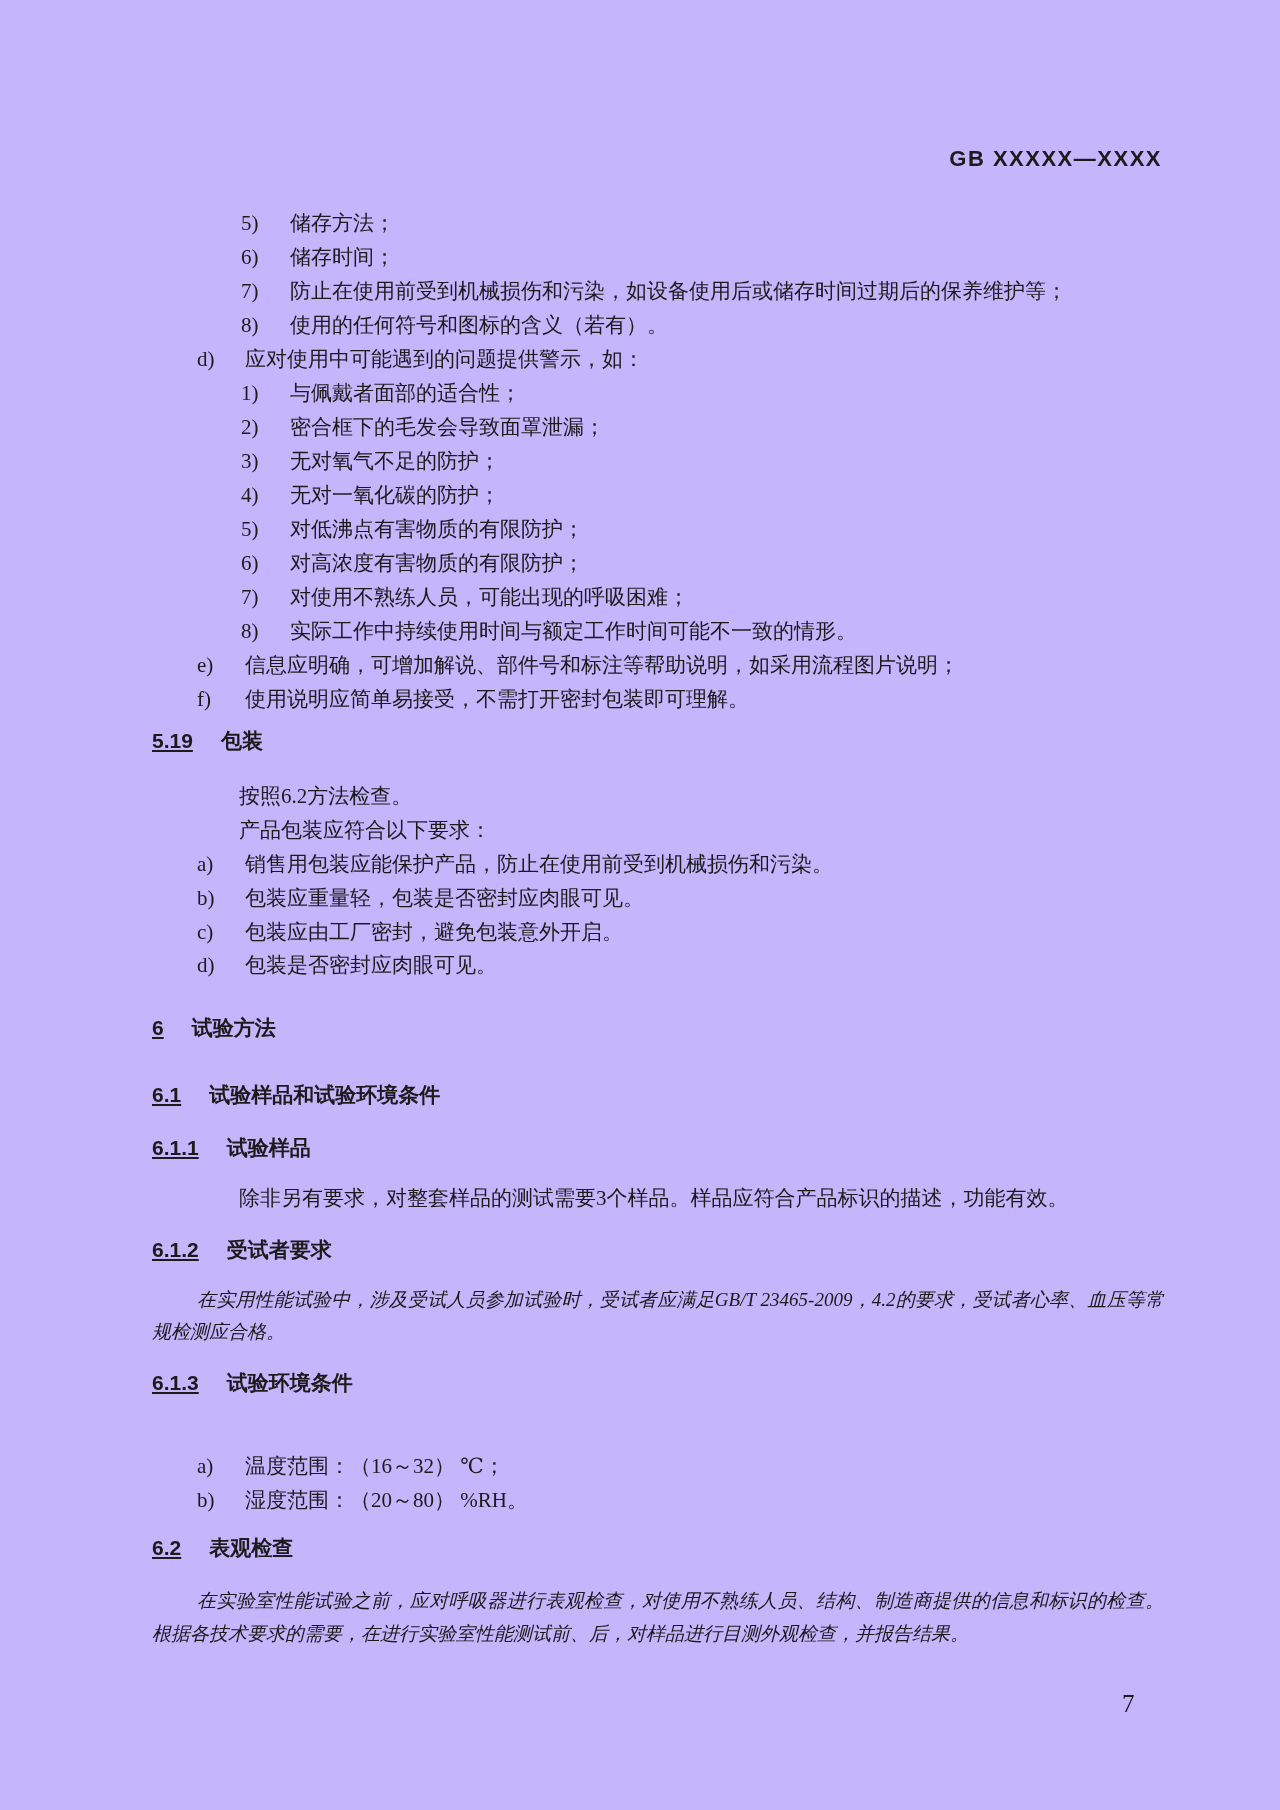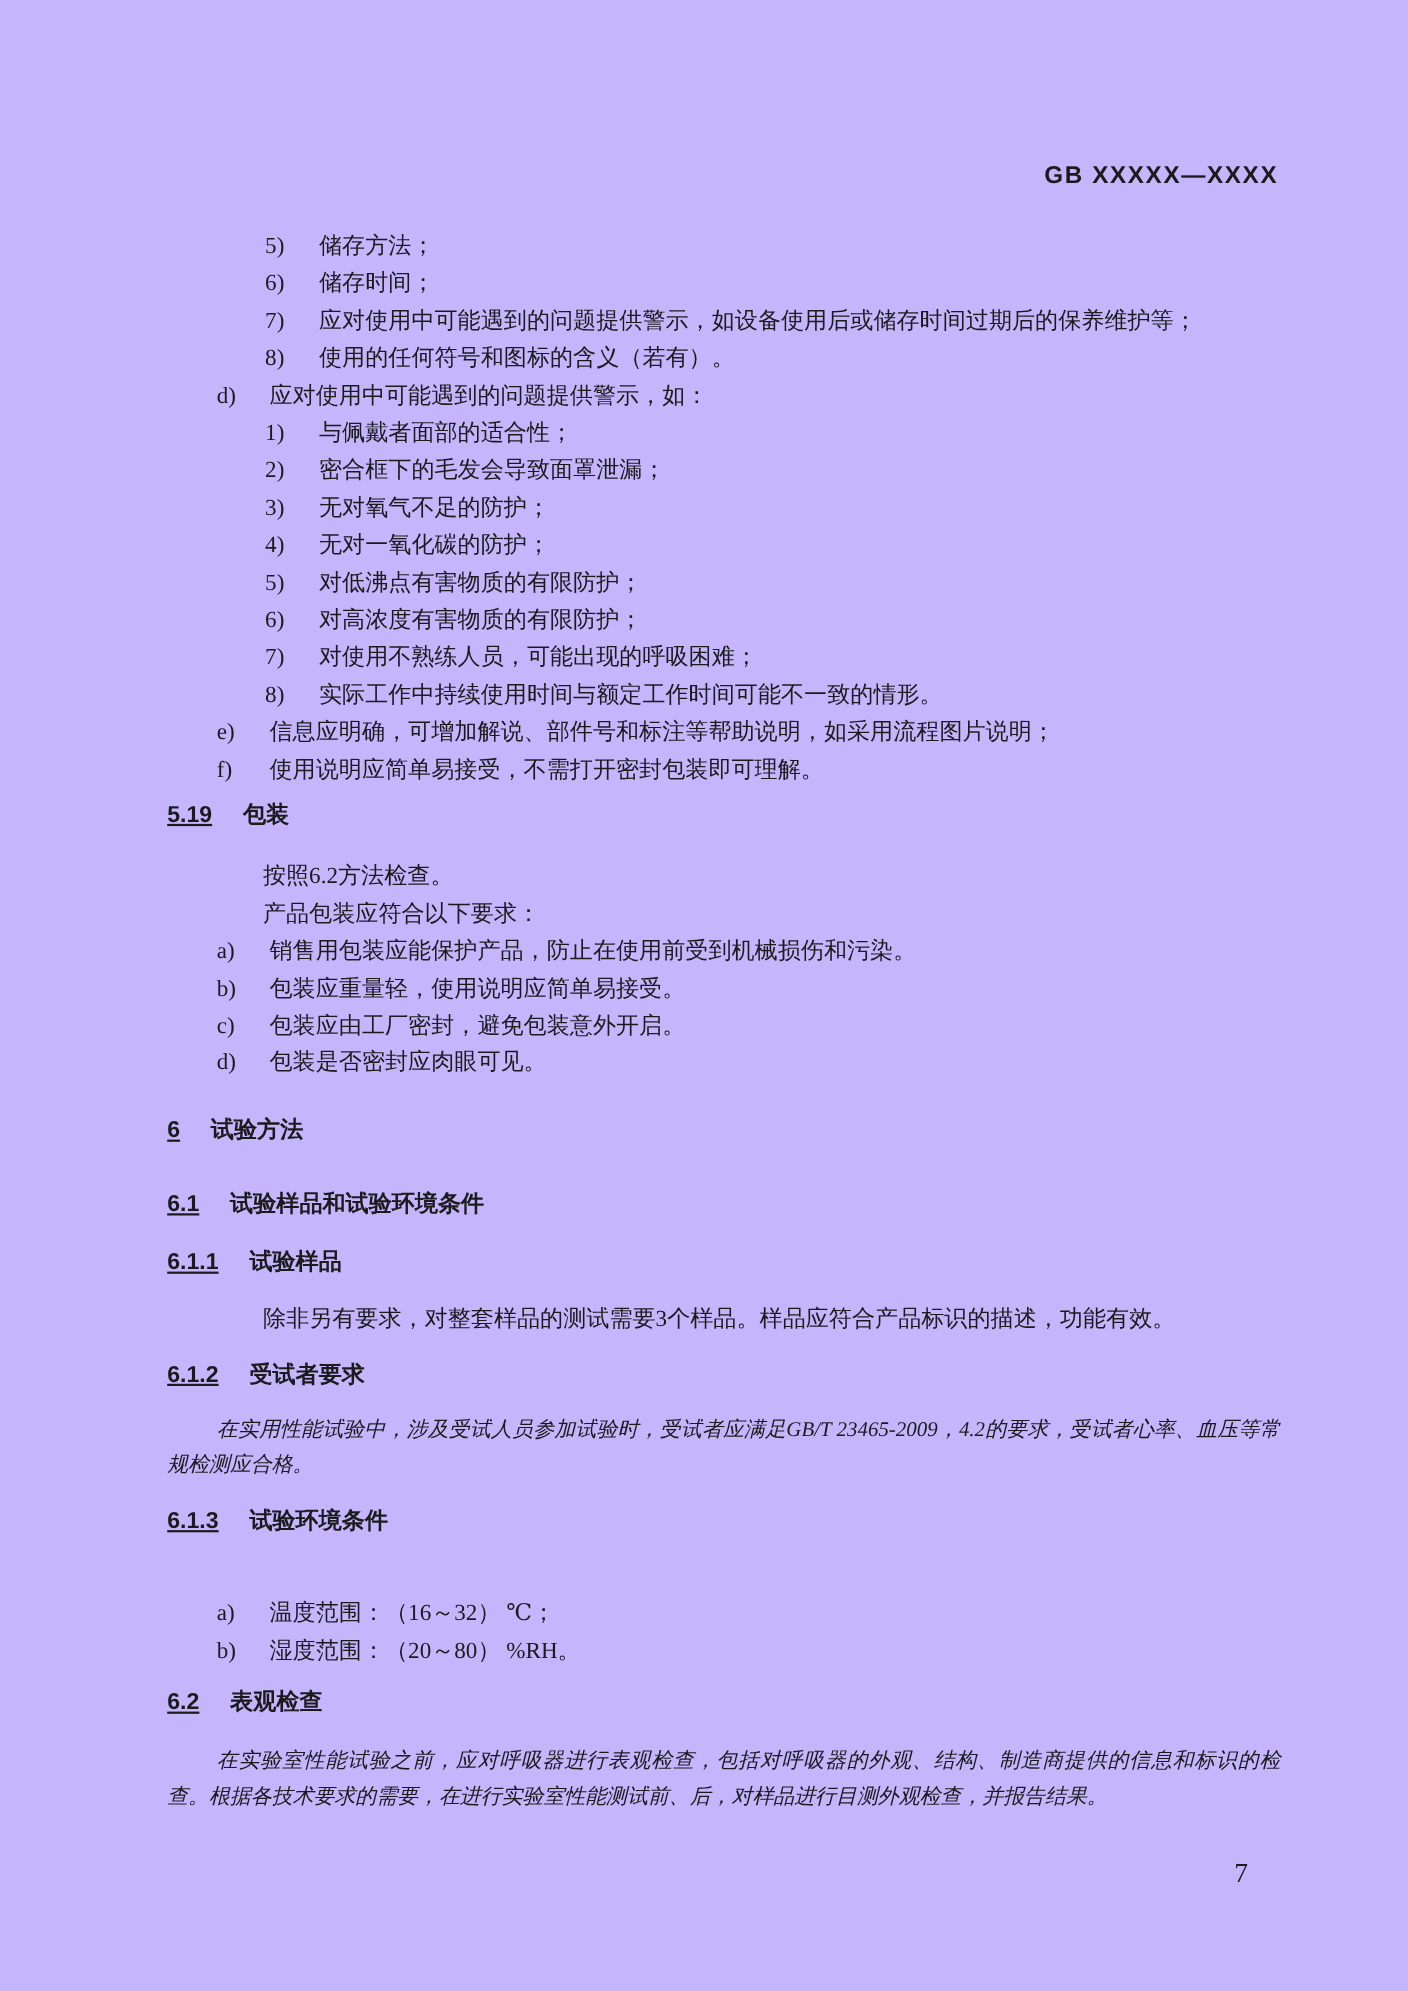--- a/index.html
+++ b/index.html
@@ -47,57 +47,57 @@
 </style>
 </head>
 <body>
 
 <div class="page">
 
   <div class="doc-code">GB XXXXX—XXXX</div>
 
   <div class="line li-num" style="top:209px"><span class="mk">5)</span><span class="tx">储存方法；</span></div>
   <div class="line li-num" style="top:243px"><span class="mk">6)</span><span class="tx">储存时间；</span></div>
-  <div class="line li-num" style="top:277px"><span class="mk">7)</span><span class="tx">应对使用中可能遇到的问题提供警示，如设备使用后或储存时间过期后的保养维护等；</span></div>
+  <div class="line li-num" style="top:277px"><span class="mk">7)</span><span class="tx">防止在使用前受到机械损伤和污染，如设备使用后或储存时间过期后的保养维护等；</span></div>
   <div class="line li-num" style="top:311px"><span class="mk">8)</span><span class="tx">使用的任何符号和图标的含义（若有）。</span></div>
 
   <div class="line li-letter" style="top:345px"><span class="mk">d)</span><span class="tx">应对使用中可能遇到的问题提供警示，如：</span></div>
 
   <div class="line li-num" style="top:379px"><span class="mk">1)</span><span class="tx">与佩戴者面部的适合性；</span></div>
   <div class="line li-num" style="top:413px"><span class="mk">2)</span><span class="tx">密合框下的毛发会导致面罩泄漏；</span></div>
   <div class="line li-num" style="top:447px"><span class="mk">3)</span><span class="tx">无对氧气不足的防护；</span></div>
   <div class="line li-num" style="top:481px"><span class="mk">4)</span><span class="tx">无对一氧化碳的防护；</span></div>
   <div class="line li-num" style="top:515px"><span class="mk">5)</span><span class="tx">对低沸点有害物质的有限防护；</span></div>
   <div class="line li-num" style="top:549px"><span class="mk">6)</span><span class="tx">对高浓度有害物质的有限防护；</span></div>
   <div class="line li-num" style="top:583px"><span class="mk">7)</span><span class="tx">对使用不熟练人员，可能出现的呼吸困难；</span></div>
   <div class="line li-num" style="top:617px"><span class="mk">8)</span><span class="tx">实际工作中持续使用时间与额定工作时间可能不一致的情形。</span></div>
 
   <div class="line li-letter" style="top:651px"><span class="mk">e)</span><span class="tx">信息应明确，可增加解说、部件号和标注等帮助说明，如采用流程图片说明；</span></div>
   <div class="line li-letter" style="top:685px"><span class="mk">f)</span><span class="tx">使用说明应简单易接受，不需打开密封包装即可理解。</span></div>
 
   <div class="heading" style="top:727px"><span class="h-num">5.19</span><span>包装</span></div>
   <div class="line para-line" style="top:782px">按照6.2方法检查。</div>
   <div class="line para-line" style="top:816px">产品包装应符合以下要求：</div>
   <div class="line li-letter" style="top:850px"><span class="mk">a)</span><span class="tx">销售用包装应能保护产品，防止在使用前受到机械损伤和污染。</span></div>
-  <div class="line li-letter" style="top:884px"><span class="mk">b)</span><span class="tx">包装应重量轻，使用说明应简单易接受。</span></div>
+  <div class="line li-letter" style="top:884px"><span class="mk">b)</span><span class="tx">包装应重量轻，包装是否密封应肉眼可见。</span></div>
   <div class="line li-letter" style="top:918px"><span class="mk">c)</span><span class="tx">包装应由工厂密封，避免包装意外开启。</span></div>
   <div class="line li-letter" style="top:951px"><span class="mk">d)</span><span class="tx">包装是否密封应肉眼可见。</span></div>
 
   <div class="heading" style="top:1014px"><span class="h-num">6</span><span>试验方法</span></div>
 
   <div class="heading" style="top:1081px"><span class="h-num">6.1</span><span>试验样品和试验环境条件</span></div>
 
   <div class="heading" style="top:1134px"><span class="h-num">6.1.1</span><span>试验样品</span></div>
   <div class="line para-line" style="top:1184px">除非另有要求，对整套样品的测试需要3个样品。样品应符合产品标识的描述，功能有效。</div>
 
   <div class="heading" style="top:1236px"><span class="h-num">6.1.2</span><span>受试者要求</span></div>
   <div class="para-wrap" style="top:1284px; line-height:32px;">在实用性能试验中，涉及受试人员参加试验时，受试者应满足GB/T 23465-2009，4.2的要求，受试者心率、血压等常规检测应合格。</div>
 
   <div class="heading" style="top:1369px"><span class="h-num">6.1.3</span><span>试验环境条件</span></div>
   <div class="line li-letter" style="top:1452px"><span class="mk">a)</span><span class="tx">温度范围：（16～32） ℃；</span></div>
   <div class="line li-letter" style="top:1486px"><span class="mk">b)</span><span class="tx">湿度范围：（20～80） %RH。</span></div>
 
   <div class="heading" style="top:1534px"><span class="h-num">6.2</span><span>表观检查</span></div>
-  <div class="para-wrap" style="top:1584px; line-height:33px;">在实验室性能试验之前，应对呼吸器进行表观检查，包括对呼吸器的外观、结构、制造商提供的信息和标识的检查。根据各技术要求的需要，在进行实验室性能测试前、后，对样品进行目测外观检查，并报告结果。</div>
+  <div class="para-wrap" style="top:1584px; line-height:33px;">在实验室性能试验之前，应对呼吸器进行表观检查，对使用不熟练人员、结构、制造商提供的信息和标识的检查。根据各技术要求的需要，在进行实验室性能测试前、后，对样品进行目测外观检查，并报告结果。</div>
 
   <div class="page-num">7</div>
 
 </div>
 
 </body></html>

